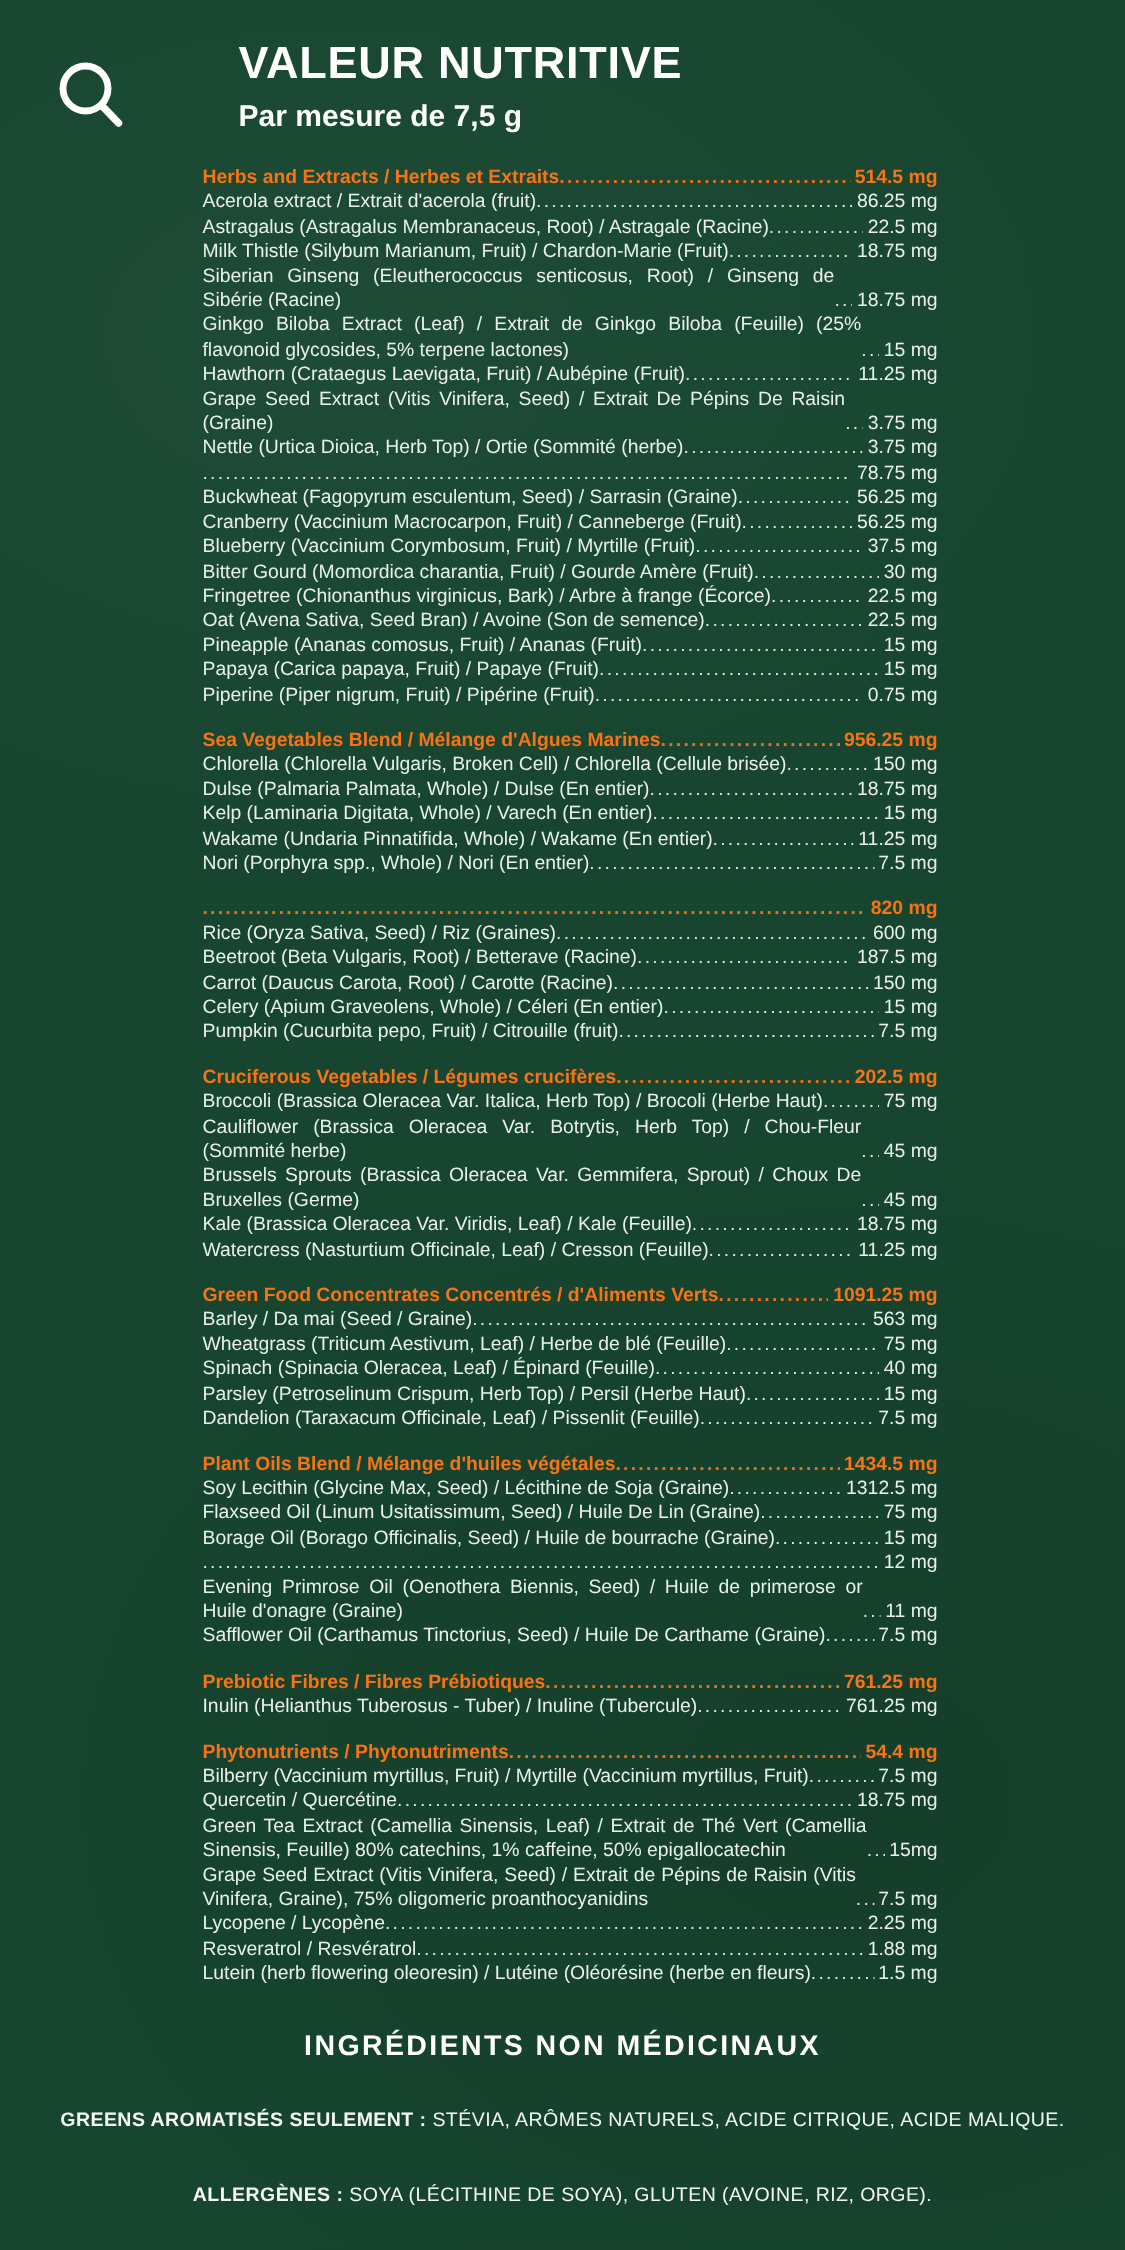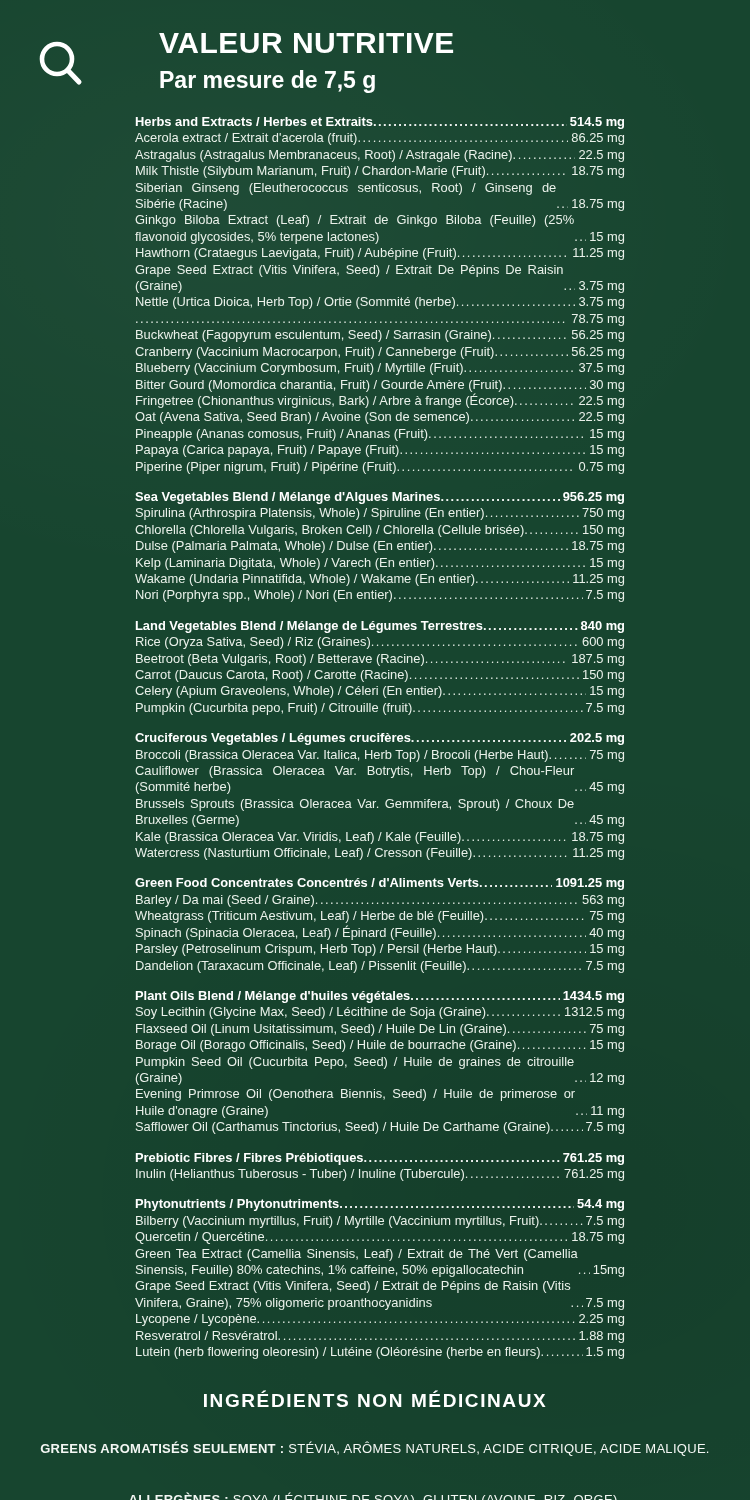--- a/index.html
+++ b/index.html
@@ -10,29 +10,29 @@
       radial-gradient(900px 600px at 30% 15%, rgba(255,255,255,0.035), transparent 60%),
       radial-gradient(900px 700px at 75% 80%, rgba(0,0,0,0.10), transparent 65%),
       #17452f;
     color: #f2f6f2;
     font-family: "Liberation Sans", "DejaVu Sans", sans-serif;
   }
   .search-btn { position: absolute; left: 34px; top: 38px; width: 52px; height: 52px; cursor: pointer; }
   .search-btn svg { display: block; }
   header { padding: 26px 0 0 135px; margin-left: 24px; }
   .title { font-size: 30px; font-weight: 800; letter-spacing: 0.5px; color: #ffffff; }
-  .subtitle { font-size: 23px; font-weight: 700; margin-top: 7px; color: #ffffff; }
+  .subtitle { font-size: 20px; font-weight: 700; margin-top: 7px; color: #ffffff; }
   main { width: 490px; margin: 20px 0 0 135px; }
   section.nv-section { margin-bottom: 14px; }
   .row { display: flex; align-items: flex-end; font-size: 12.9px; line-height: 16.4px; color: #eaf1ea; }
   .row .label { flex: 0 1 auto; text-align: justify; }
   .row .dots { flex: 1 1 10px; min-width: 12px; overflow: hidden; white-space: nowrap; letter-spacing: 1.5px; opacity: .95; }
   .row .dots::after { content: "......................................................................................................................................................................................................"; }
   .row .value { flex: 0 0 auto; white-space: nowrap; padding-left: 3px; }
-  .row.head { font-weight: 700; color: #ffffff; }
+  .row.head { font-weight: 700; color: #f97316; }
   footer { text-align: center; padding: 6px 20px 0 20px; }
   .footer-heading { font-size: 19px; font-weight: 700; letter-spacing: 1.6px; color: #ffffff; margin: 10px 0 12px 0; }
   .footer-line { font-size: 13px; line-height: 26.5px; letter-spacing: 0.3px; color: #f4f7f4; margin-top: 24px; }
   .footer-line b { font-weight: 700; }
 </style>
 </head>
 <body>
 
 <div class="search-btn">
   <span>
@@ -145,25 +145,20 @@
         <span class="value">0.75 mg</span>
       </div>
     </section>
     <section class="nv-section">
       <div class="row head">
         <span class="label">Sea Vegetables Blend / Mélange d'Algues Marines</span>
         <span class="dots"></span>
         <span class="value">956.25 mg</span>
       </div>
       <div class="row">
-        <span class="label">Spirulina (Arthrospira Platensis, Whole) / Spiruline (En entier)</span>
-        <span class="dots"></span>
-        <span class="value">750 mg</span>
-      </div>
-      <div class="row">
         <span class="label">Chlorella (Chlorella Vulgaris, Broken Cell) / Chlorella (Cellule brisée)</span>
         <span class="dots"></span>
         <span class="value">150 mg</span>
       </div>
       <div class="row">
         <span class="label">Dulse (Palmaria Palmata, Whole) / Dulse (En entier)</span>
         <span class="dots"></span>
         <span class="value">18.75 mg</span>
       </div>
       <div class="row">
@@ -177,23 +172,22 @@
         <span class="value">11.25 mg</span>
       </div>
       <div class="row">
         <span class="label">Nori (Porphyra spp., Whole) / Nori (En entier)</span>
         <span class="dots"></span>
         <span class="value">7.5 mg</span>
       </div>
     </section>
     <section class="nv-section">
       <div class="row head">
-        <span class="label">Land Vegetables Blend / Mélange de Légumes Terrestres</span>
-        <span class="dots"></span>
-        <span class="value">840 mg</span>
+        <span class="dots"></span>
+        <span class="value">820 mg</span>
       </div>
       <div class="row">
         <span class="label">Rice (Oryza Sativa, Seed) / Riz (Graines)</span>
         <span class="dots"></span>
         <span class="value">600 mg</span>
       </div>
       <div class="row">
         <span class="label">Beetroot (Beta Vulgaris, Root) / Betterave (Racine)</span>
         <span class="dots"></span>
         <span class="value">187.5 mg</span>
@@ -293,21 +287,20 @@
         <span class="label">Flaxseed Oil (Linum Usitatissimum, Seed) / Huile De Lin (Graine)</span>
         <span class="dots"></span>
         <span class="value">75 mg</span>
       </div>
       <div class="row">
         <span class="label">Borage Oil (Borago Officinalis, Seed) / Huile de bourrache (Graine)</span>
         <span class="dots"></span>
         <span class="value">15 mg</span>
       </div>
       <div class="row">
-        <span class="label">Pumpkin Seed Oil (Cucurbita Pepo, Seed) / Huile de graines de citrouille (Graine)</span>
         <span class="dots"></span>
         <span class="value">12 mg</span>
       </div>
       <div class="row">
         <span class="label">Evening Primrose Oil (Oenothera Biennis, Seed) / Huile de primerose or Huile d'onagre (Graine)</span>
         <span class="dots"></span>
         <span class="value">11 mg</span>
       </div>
       <div class="row">
         <span class="label">Safflower Oil (Carthamus Tinctorius, Seed) / Huile De Carthame (Graine)</span>

